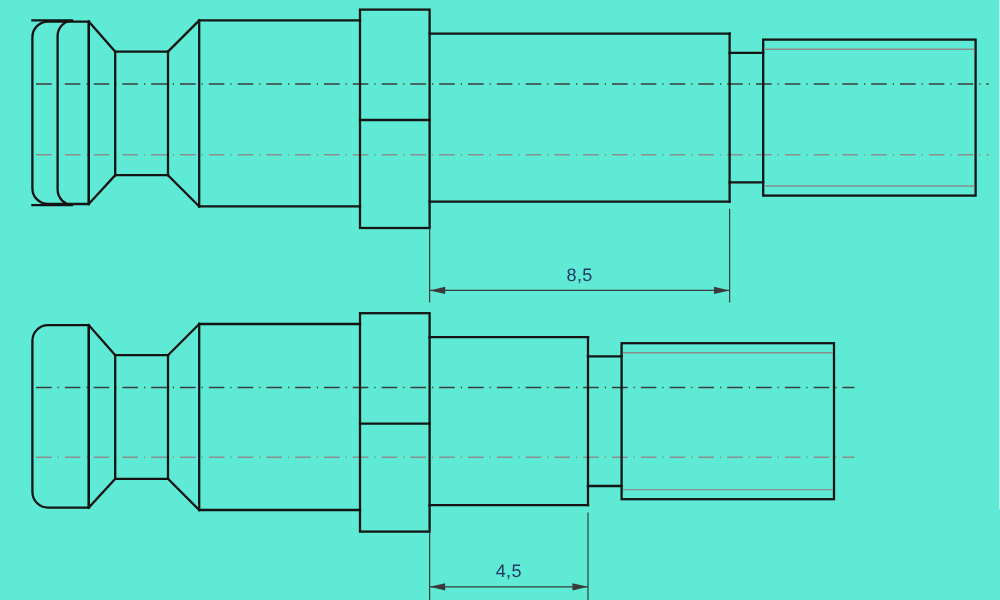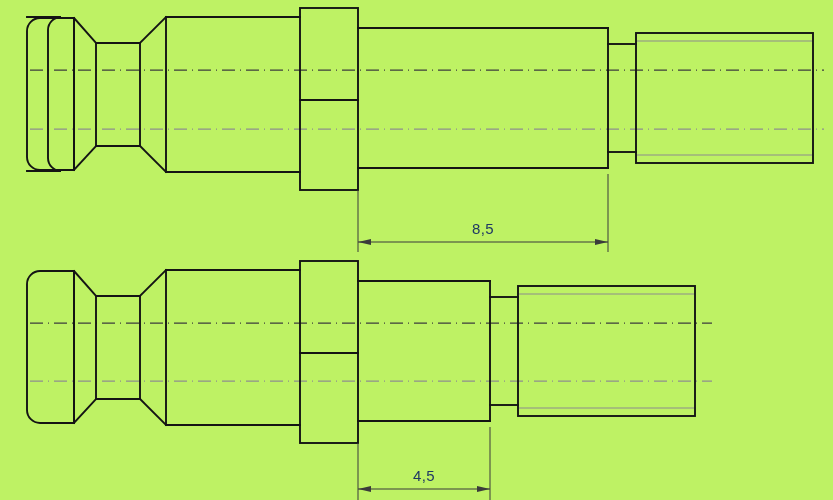--- a/index.html
+++ b/index.html
@@ -10,21 +10,21 @@
   body {
     width: 833px;
     height: 500px;
     overflow: hidden;
     font-family: "Liberation Sans", sans-serif;
   }
   #drawing-root {
     position: relative;
     width: 833px;
     height: 500px;
-    background: #bef264;
+    background: #5eead4;
   }
   svg.cad {
     display: block;
     width: 833px;
     height: 500px;
   }
   .outline {
     fill: none;
     stroke: #141414;
     stroke-width: 1.9;

